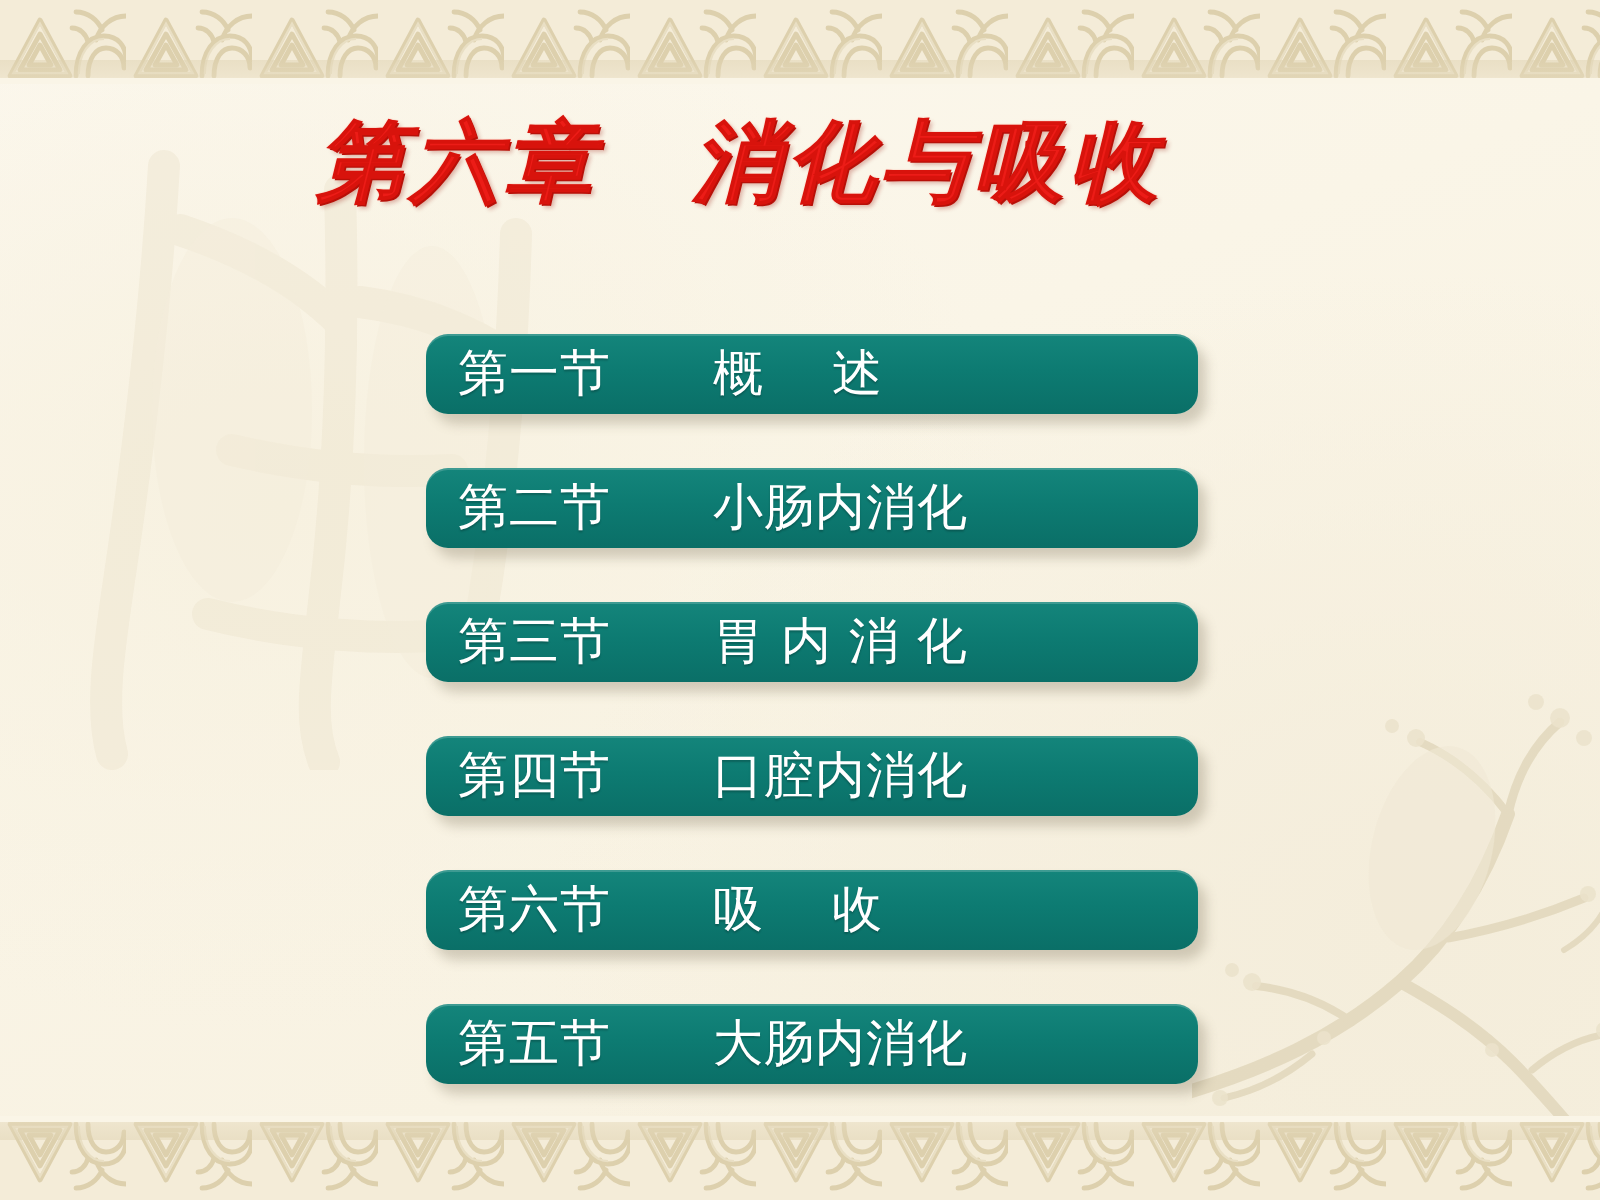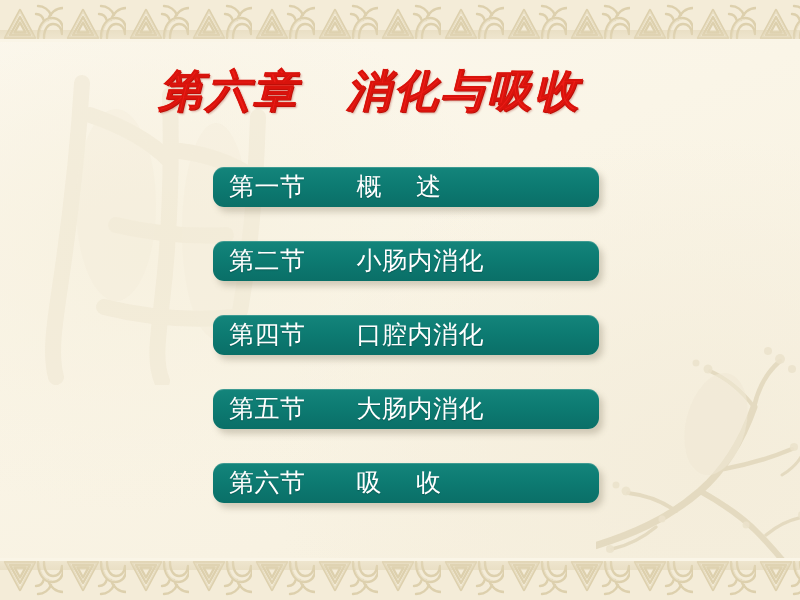--- a/index.html
+++ b/index.html
@@ -61,21 +61,21 @@
     pointer-events: none;
   }
   .border-band.top { top: 0; }
   .border-band.bottom { bottom: 0; transform: scaleY(-1); }
   .border-band svg { display: block; width: 800px; height: 42px; }
 
   
   .title {
     position: absolute;
     left: 0;
-    top: 62px;
+    top: 52px;
     width: 740px;
     text-align: center;
     font-family: "DejaVu Serif", "Liberation Serif", serif;
     font-size: 44px;
     font-weight: 700;
     font-style: italic;
     letter-spacing: 3px;
     color: #ec1c17;
     white-space: pre;
     text-shadow:
@@ -90,21 +90,21 @@
     position: absolute;
     left: 213px;
     top: 167px;
     width: 390px;
   }
 
   .menu-item {
     position: relative;
     width: 386px;
     height: 40px;
-    margin-bottom: 34px;
+    margin-bottom: 27px;
     border-radius: 11px;
     background: linear-gradient(180deg, #14857b 0%, #0d7b72 45%, #0a6f67 100%);
     box-shadow:
       4px 5px 6px rgba(120,110,85,0.30),
       inset 0 1px 0 rgba(255,255,255,0.18);
     display: flex;
     align-items: center;
     cursor: pointer;
   }
   .menu-item:last-child { margin-bottom: 0; }
@@ -229,28 +229,31 @@
   <div class="menu">
 
     <div class="menu-item">
       <span class="menu-label">第一节　　概　 述</span>
     </div>
 
     <div class="menu-item">
       <span class="menu-label">第二节　　小肠内消化</span>
     </div>
 
+    <div class="menu-item">
+      <span class="menu-label">第三节　　胃 内 消 化</span>
+    </div>
 
     <div class="menu-item">
       <span class="menu-label">第四节　　口腔内消化</span>
     </div>
 
     <div class="menu-item">
+      <span class="menu-label">第六节　　吸　 收</span>
+    </div>
+
+    <div class="menu-item">
       <span class="menu-label">第五节　　大肠内消化</span>
     </div>
 
-    <div class="menu-item">
-      <span class="menu-label">第六节　　吸　 收</span>
-    </div>
-
   </div>
 
 </div>
 
 </body></html>

